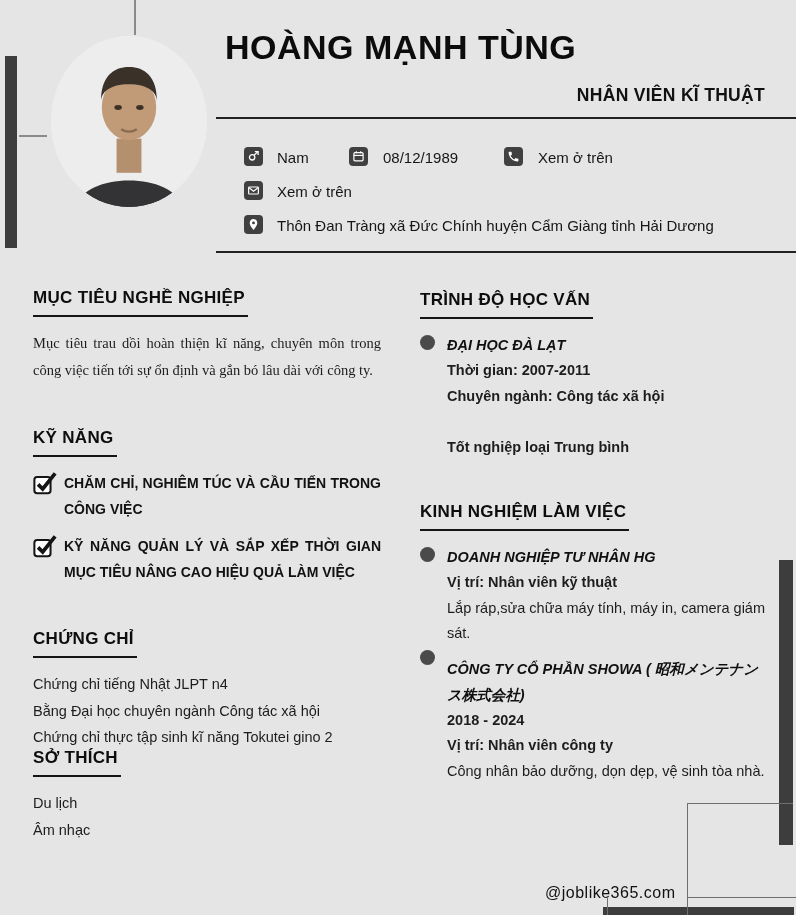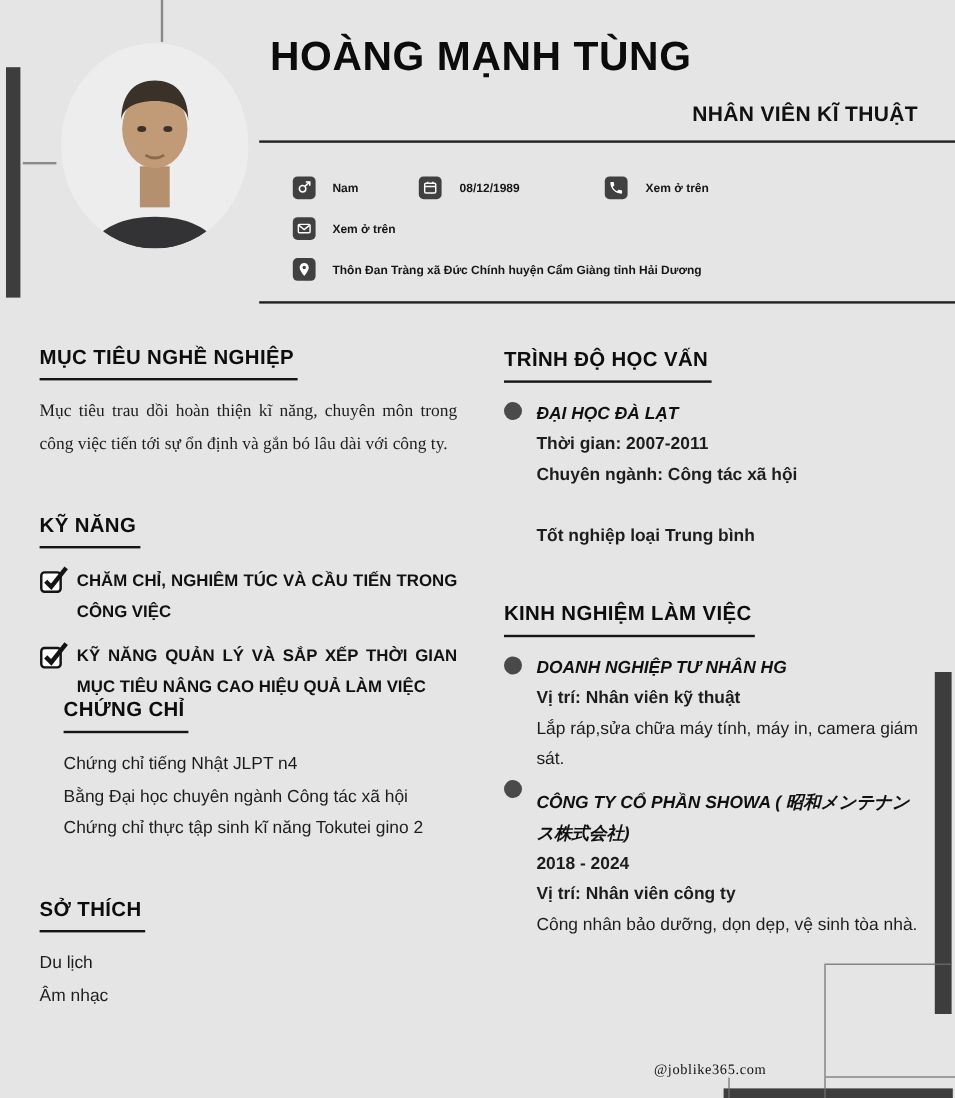--- a/index.html
+++ b/index.html
@@ -35,53 +35,53 @@
   .hr-bottom{top:251px;}
 
   
   .contact-row{position:absolute;left:244px;height:20px;}
   .crow1{top:147px;width:520px;}
   .crow2{top:181px;width:520px;}
   .crow3{top:215px;width:540px;}
   .ci{position:absolute;top:0;width:19px;height:19px;border-radius:4px;background:#404040;
       display:flex;align-items:center;justify-content:center;}
   .ci svg{width:13px;height:13px;display:block;}
-  .cl{position:absolute;top:1px;font-size:10px;line-height:19px;color:#161616;white-space:nowrap;font-weight:bold;}
+  .cl{position:absolute;top:1px;font-size:15px;line-height:19px;color:#161616;white-space:nowrap;}
 
   
   .sec{position:absolute;}
   .sec h2{display:inline-block;margin:0 0 13px 0;font-size:17px;font-weight:bold;color:#0d0d0d;
           letter-spacing:0.3px;border-bottom:2.5px solid #151515;padding:0 3px 7px 0;}
   .col-left{left:33px;width:348px;}
   .col-right{left:420px;width:345px;}
   .s-objective{top:288px;}
   .s-skills{top:428px;}
-  .s-certs{top:582px;margin-left:20px;}
+  .s-certs{top:629px;}
   .s-hobby{top:748px;}
   .s-edu{top:290px;}
   .s-exp{top:502px;}
 
   .para{margin:0;font-size:14.5px;line-height:27px;text-align:justify;color:#1d1d1d;font-family:Liberation Serif, serif;}
   .plain-line{font-size:14.5px;line-height:26.5px;color:#1d1d1d;}
 
   .skill{display:flex;gap:7px;margin-bottom:11px;}
   .skill .cb{flex:0 0 24px;width:24px;height:24px;margin-top:1px;}
   .skill .cb svg{width:24px;height:24px;overflow:visible;display:block;}
   .skill .sk-text{font-size:14px;font-weight:bold;line-height:26px;text-align:justify;color:#111;}
 
   .entry{position:relative;padding-left:27px;margin-bottom:9px;}
   .bullet{position:absolute;left:0;top:3px;width:15px;height:15px;border-radius:50%;background:#4a4a4a;}
   .bullet-high{top:-6px;}
   .entry-title{font-size:14.5px;font-weight:bold;color:#101010;line-height:26px;font-style:italic;}
   .entry-line{font-size:14.5px;line-height:25.5px;color:#1d1d1d;font-weight:bold;}
   .entry-desc{font-size:14.5px;line-height:25.5px;color:#1d1d1d;text-align:justify;}
   .spacer26{height:26px;}
 
-  .watermark{position:absolute;left:545px;top:884px;font-family:Liberation Serif, serif;
-             font-size:12px;color:#111;letter-spacing:0.5px;z-index:3;}
+  .watermark{position:absolute;left:545px;top:884px;font-family:Liberation Sans, sans-serif;
+             font-size:16px;color:#111;letter-spacing:0.5px;z-index:3;}
 </style>
 </head>
 <body>
 
 <div class="page">
 
   <div class="bar bar-left"></div>
   <div class="bar bar-right"></div>
   <div class="bar bar-bottom"></div>
   <div class="thinline tl-top-v"></div>

